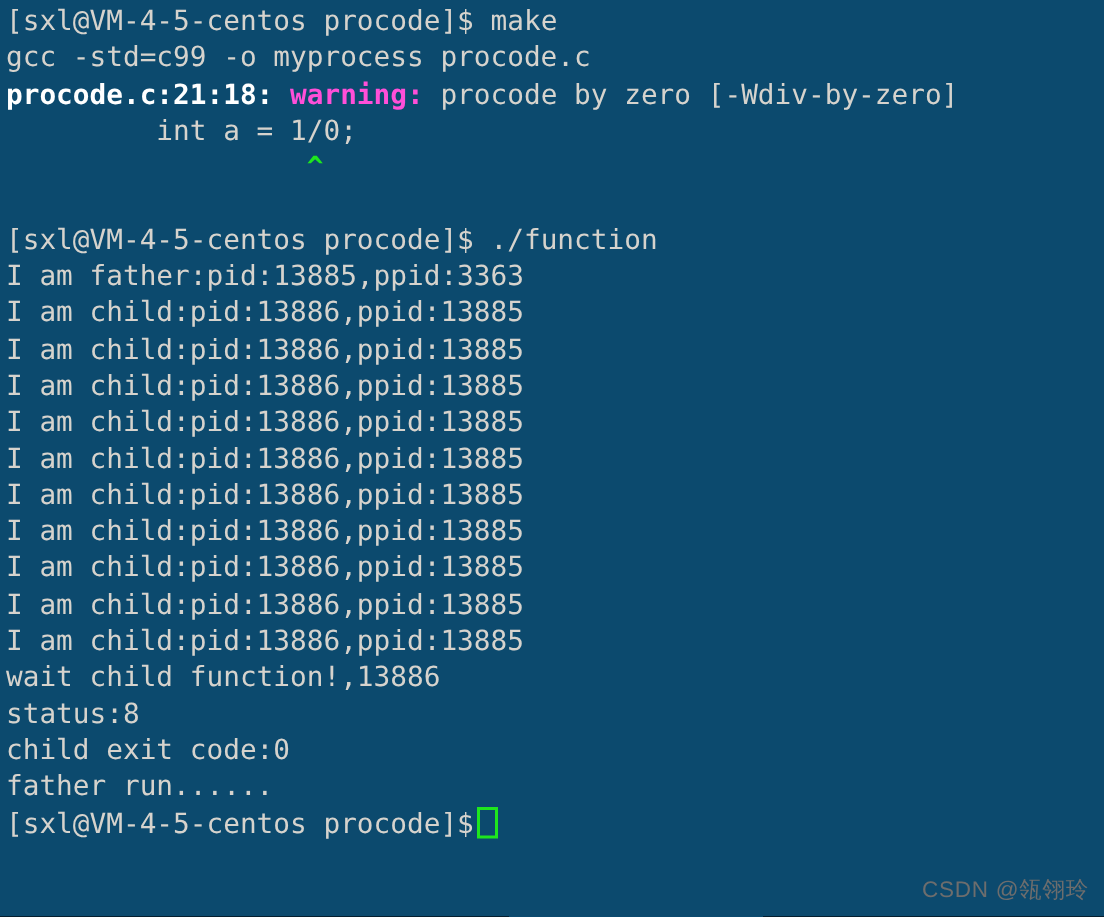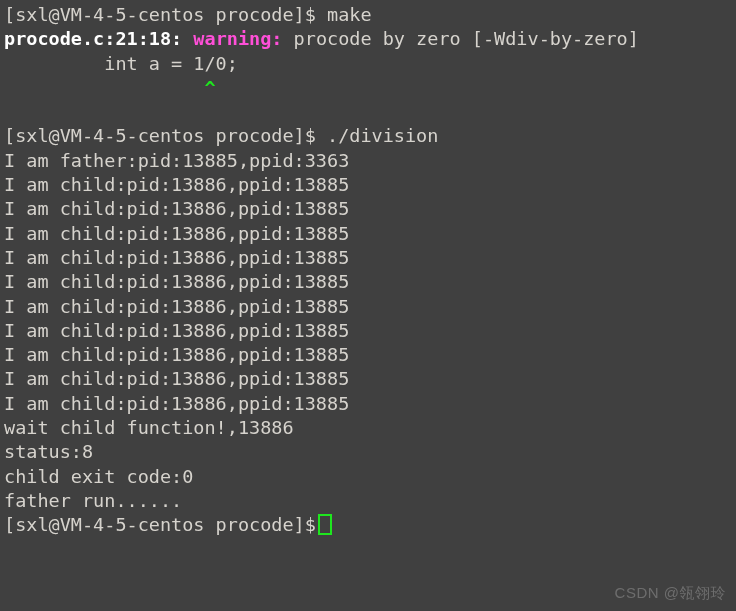--- a/index.html
+++ b/index.html
@@ -13,21 +13,21 @@
     overflow: hidden;
     position: relative;
     font-family: "DejaVu Sans Mono", "Liberation Mono", monospace;
   }
   #terminal {
     position: absolute;
     left: 0;
     top: 0;
     width: 736px;
     height: 611px;
-    background: #404040;
+    background: #0c4a6e;
     padding: 3px 0 0 4px;
     box-sizing: border-box;
     overflow: hidden;
   }
   .line {
     height: 24.3px;
     line-height: 24.3px;
     font-size: 18.5px;
     letter-spacing: 0px;
     white-space: pre;
@@ -60,25 +60,26 @@
     pointer-events: none;
     white-space: pre;
   }
 </style>
 </head>
 <body>
 
 <div id="terminal">
   <div id="terminal-output">
       <div class="line"><span class="seg plain">[sxl@VM-4-5-centos procode]$ </span><span class="seg plain">make</span></div>
+      <div class="line"><span class="seg plain">gcc -std=c99 -o myprocess procode.c</span></div>
       <div class="line"><span class="seg bold-white">procode.c:21:18:</span><span class="seg plain"> </span><span class="seg warn">warning:</span><span class="seg plain"> procode by zero [-Wdiv-by-zero]</span></div>
       <div class="line"><span class="seg plain">         int a = 1/0;</span></div>
       <div class="line"><span class="seg plain">                  </span><span class="seg caret-green">^</span></div>
       <div class="line"><span class="seg plain"> </span></div>
-      <div class="line"><span class="seg plain">[sxl@VM-4-5-centos procode]$ </span><span class="seg plain">./division</span></div>
+      <div class="line"><span class="seg plain">[sxl@VM-4-5-centos procode]$ </span><span class="seg plain">./function</span></div>
       <div class="line"><span class="seg plain">I am father:pid:13885,ppid:3363</span></div>
       <div class="line"><span class="seg plain">I am child:pid:13886,ppid:13885</span></div>
       <div class="line"><span class="seg plain">I am child:pid:13886,ppid:13885</span></div>
       <div class="line"><span class="seg plain">I am child:pid:13886,ppid:13885</span></div>
       <div class="line"><span class="seg plain">I am child:pid:13886,ppid:13885</span></div>
       <div class="line"><span class="seg plain">I am child:pid:13886,ppid:13885</span></div>
       <div class="line"><span class="seg plain">I am child:pid:13886,ppid:13885</span></div>
       <div class="line"><span class="seg plain">I am child:pid:13886,ppid:13885</span></div>
       <div class="line"><span class="seg plain">I am child:pid:13886,ppid:13885</span></div>
       <div class="line"><span class="seg plain">I am child:pid:13886,ppid:13885</span></div>

